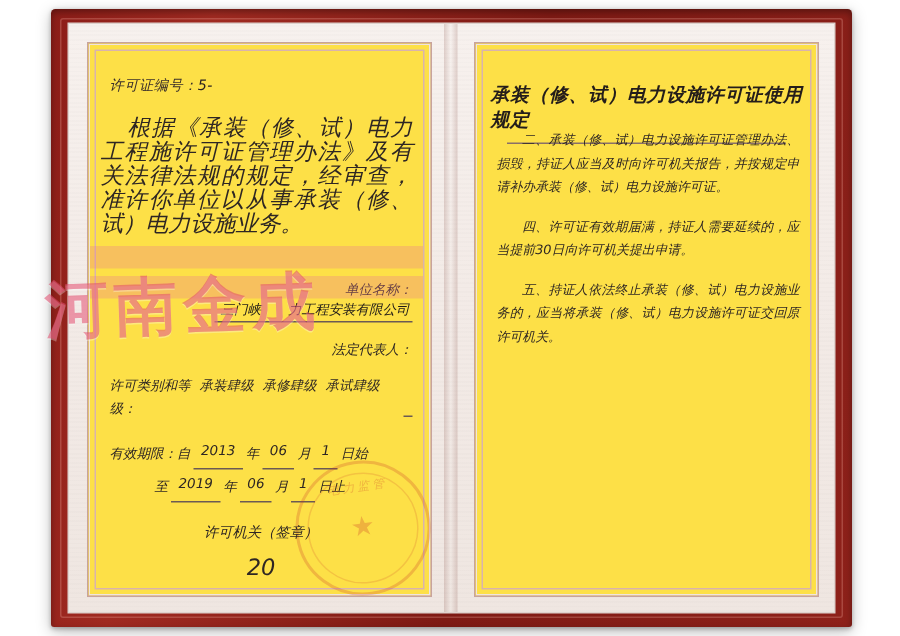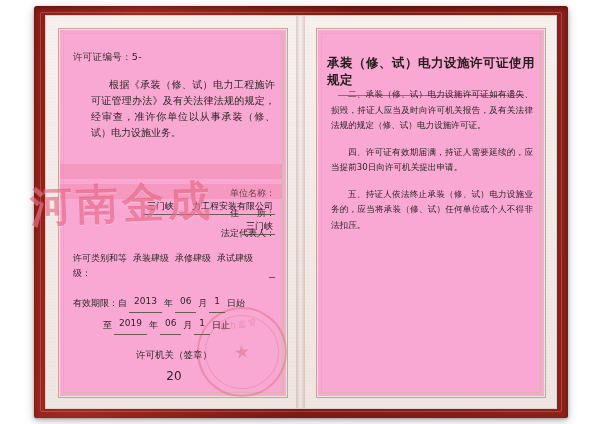--- a/index.html
+++ b/index.html
@@ -29,41 +29,42 @@
     position:absolute;left:46px;top:16px;width:510px;height:392px;
     background:linear-gradient(180deg,#f7f1ee 0%,#f3ebe7 45%,#efe6e1 100%);
     box-shadow:0 0 0 1px #ded2cd;
   }
   .spine{
     position:absolute;left:296px;top:16px;width:9px;height:392px;
     background:linear-gradient(90deg,rgba(120,60,50,.20),rgba(255,255,255,.05),rgba(120,60,50,.20));
   }
   
   .panel{
-    position:absolute;background:#f9a8d4;
+    position:absolute;background:#fde047;
     border:1px solid #c8a39c;
     box-shadow:0 0 0 1px #f0e3df inset;
+    font-style:italic;
   }
   .panel::before{
     content:"";position:absolute;left:4px;top:4px;right:4px;bottom:4px;
     border:1px solid #d9b3ac;
   }
   .panel-left{left:58px;top:28px;width:228px;height:368px;}
   .panel-right{left:316px;top:28px;width:228px;height:368px;}
 
   .cn{font-family:"DejaVu Sans", sans-serif;color:#2a2320;}
 
   
   .cert-no{
     position:absolute;left:14px;top:22px;font-size:9.5px;color:#3a2f2b;letter-spacing:.3px;
   }
   .cert-no .val{color:#2b2320;}
   .para{
-    position:absolute;left:32px;right:12px;top:48px;
-    font-size:10px;line-height:16px;color:#2e2623;text-align:justify;
+    position:absolute;left:8px;right:12px;top:48px;
+    font-size:15px;line-height:16px;color:#2e2623;text-align:justify;
   }
   .para p{margin:0;}
   .indent{text-indent:18px;}
 
   .field-row{
     position:absolute;left:14px;right:12px;font-size:9px;color:#2e2623;
     display:flex;align-items:flex-end;flex-direction:column;
   }
   .field-label{white-space:nowrap;}
   .field-value{
@@ -86,21 +87,21 @@
     position:absolute;left:14px;right:12px;top:262px;font-size:9px;color:#2e2623;line-height:20px;
   }
   .valid .line{display:flex;align-items:flex-end;text-align:right;}
   .valid .seg{border-bottom:1px solid #6b5a54;padding:0 5px 1px;margin:0 2px;}
   .valid .lead{white-space:nowrap;}
 
   .issuer{
     position:absolute;left:14px;right:12px;top:320px;text-align:center;font-size:9.5px;color:#2e2623;
   }
   .issue-date{
-    position:absolute;left:14px;right:12px;top:340px;text-align:center;font-size:12px;color:#2e2623;
+    position:absolute;left:14px;right:12px;top:340px;text-align:center;font-size:15px;color:#2e2623;
   }
   
   .seal{
     position:absolute;left:138px;top:278px;width:86px;height:86px;border-radius:50%;
     border:2px solid rgba(196,40,36,.5);
     opacity:.45;
     transform:rotate(-8deg);
     pointer-events:none;
   }
   .seal .ring{position:absolute;left:6px;top:6px;right:6px;bottom:6px;border:1px solid rgba(196,40,36,.35);border-radius:50%;}
@@ -176,24 +177,20 @@
       <span>许可证编号：</span><span class="val">5-</span>
     </div>
 
     <div class="para">
       <p class="indent">根据《承装（修、试）电力工程施许可证管理办法》及有关法律法规的规定，经审查，准许你单位以从事承装（修、试）电力设施业务。</p>
     </div>
 
     <div class="field-row f1">
       <span class="field-label">单位名称：</span>
       <span class="field-value">三门峡　　力工程安装有限公司</span>
-    </div>
-    <div class="field-row f2">
-      <span class="field-label">住　　所：</span>
-      <span class="field-value">三门峡</span>
     </div>
     <div class="field-row f3">
       <span class="field-label">法定代表人：</span>
       <span class="field-value"></span>
     </div>
 
     <div class="grades">
       <span class="lbl">许可类别和等级：</span>
       <span class="cells">
         <span class="cell">承装肆级</span>
@@ -232,23 +229,23 @@
     <div class="issuer">许可机关（签章）</div>
     <div class="issue-date">20</div>
   </div>
 
   <div class="panel panel-right cn">
     <div class="r-title">
       <span>承装（修、试）电力设施许可证使用规定</span>
       <span class="under"></span>
     </div>
     <div class="r-body">
-      <p>二、承装（修、试）电力设施许可证如有遗失、损毁，持证人应当及时向许可机关报告，及有关法律法规的规定（修、试）电力设施许可证。</p>
+      <p>二、承装（修、试）电力设施许可证管理办法、损毁，持证人应当及时向许可机关报告，并按规定申请补办承装（修、试）电力设施许可证。</p>
       <p>四、许可证有效期届满，持证人需要延续的，应当提前30日向许可机关提出申请。</p>
-      <p>五、持证人依法终止承装（修、试）电力设施业务的，应当将承装（修、试）任何单位或个人不得非法扣压。</p>
+      <p>五、持证人依法终止承装（修、试）电力设施业务的，应当将承装（修、试）电力设施许可证交回原许可机关。</p>
     </div>
   </div>
 
   <div class="hl hl1"></div>
   <div class="hl hl2"></div>
   <div class="watermark">河南金成</div>
 
 </div>
 
 </body></html>

